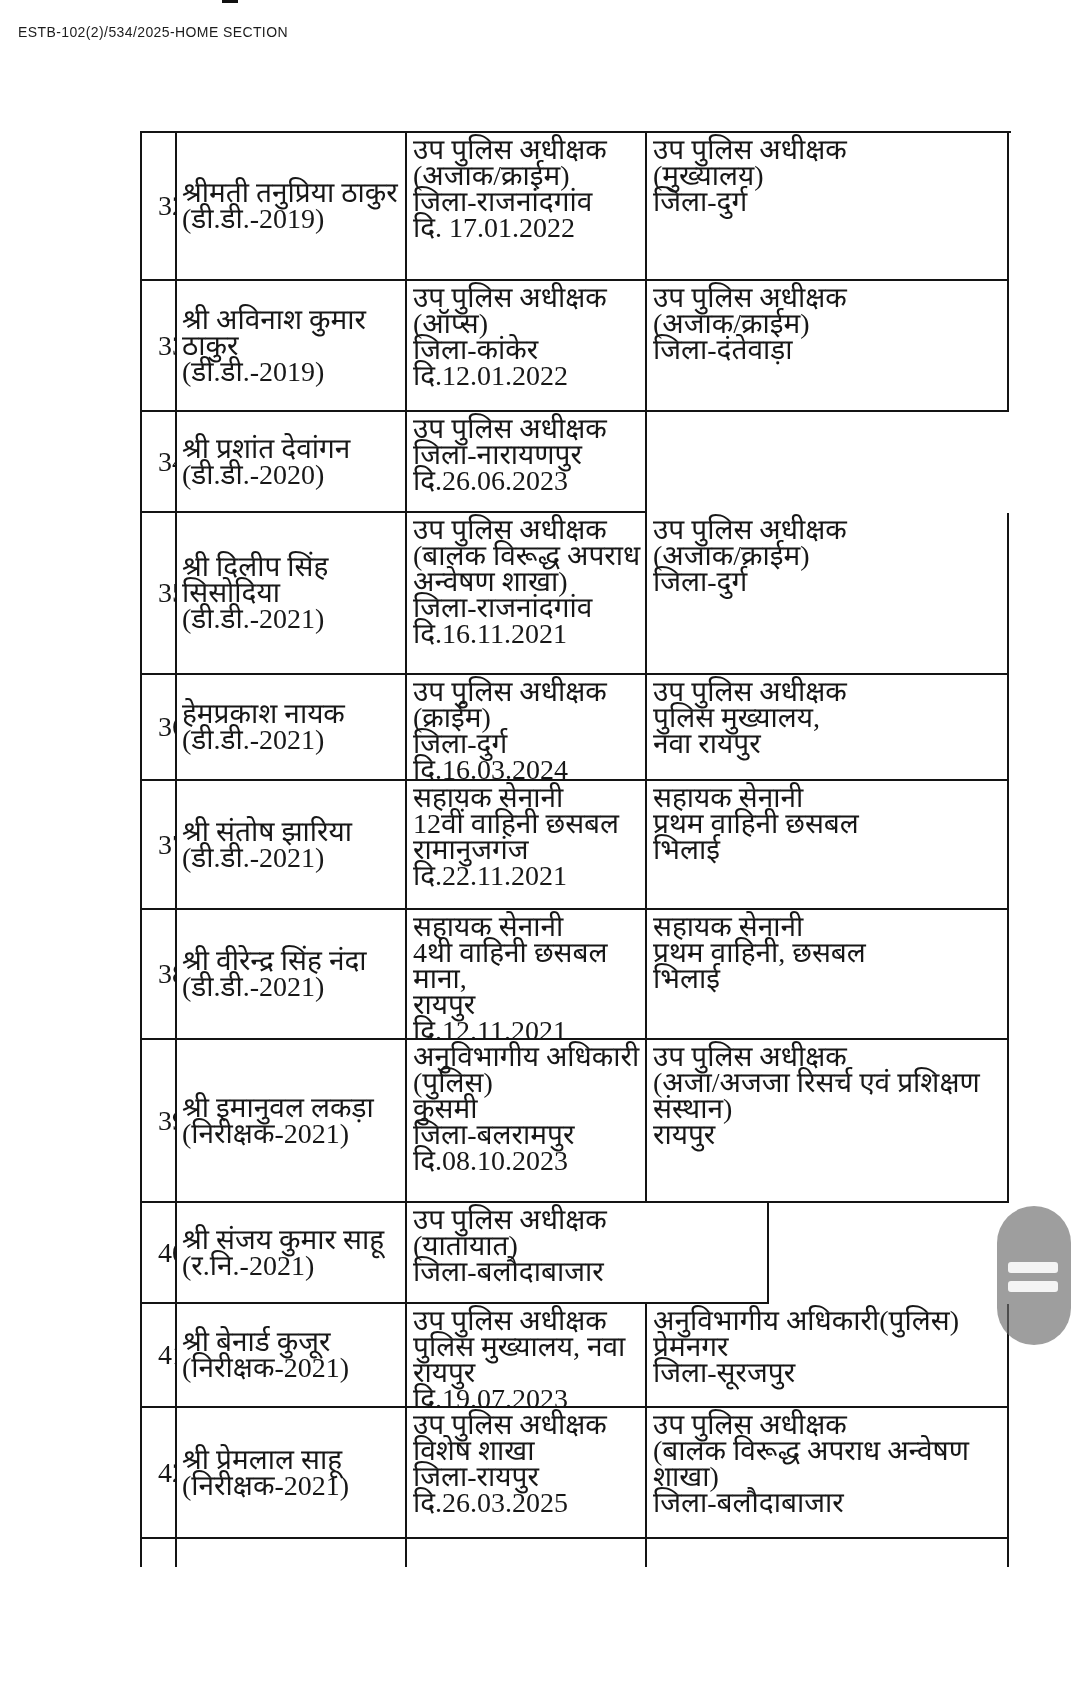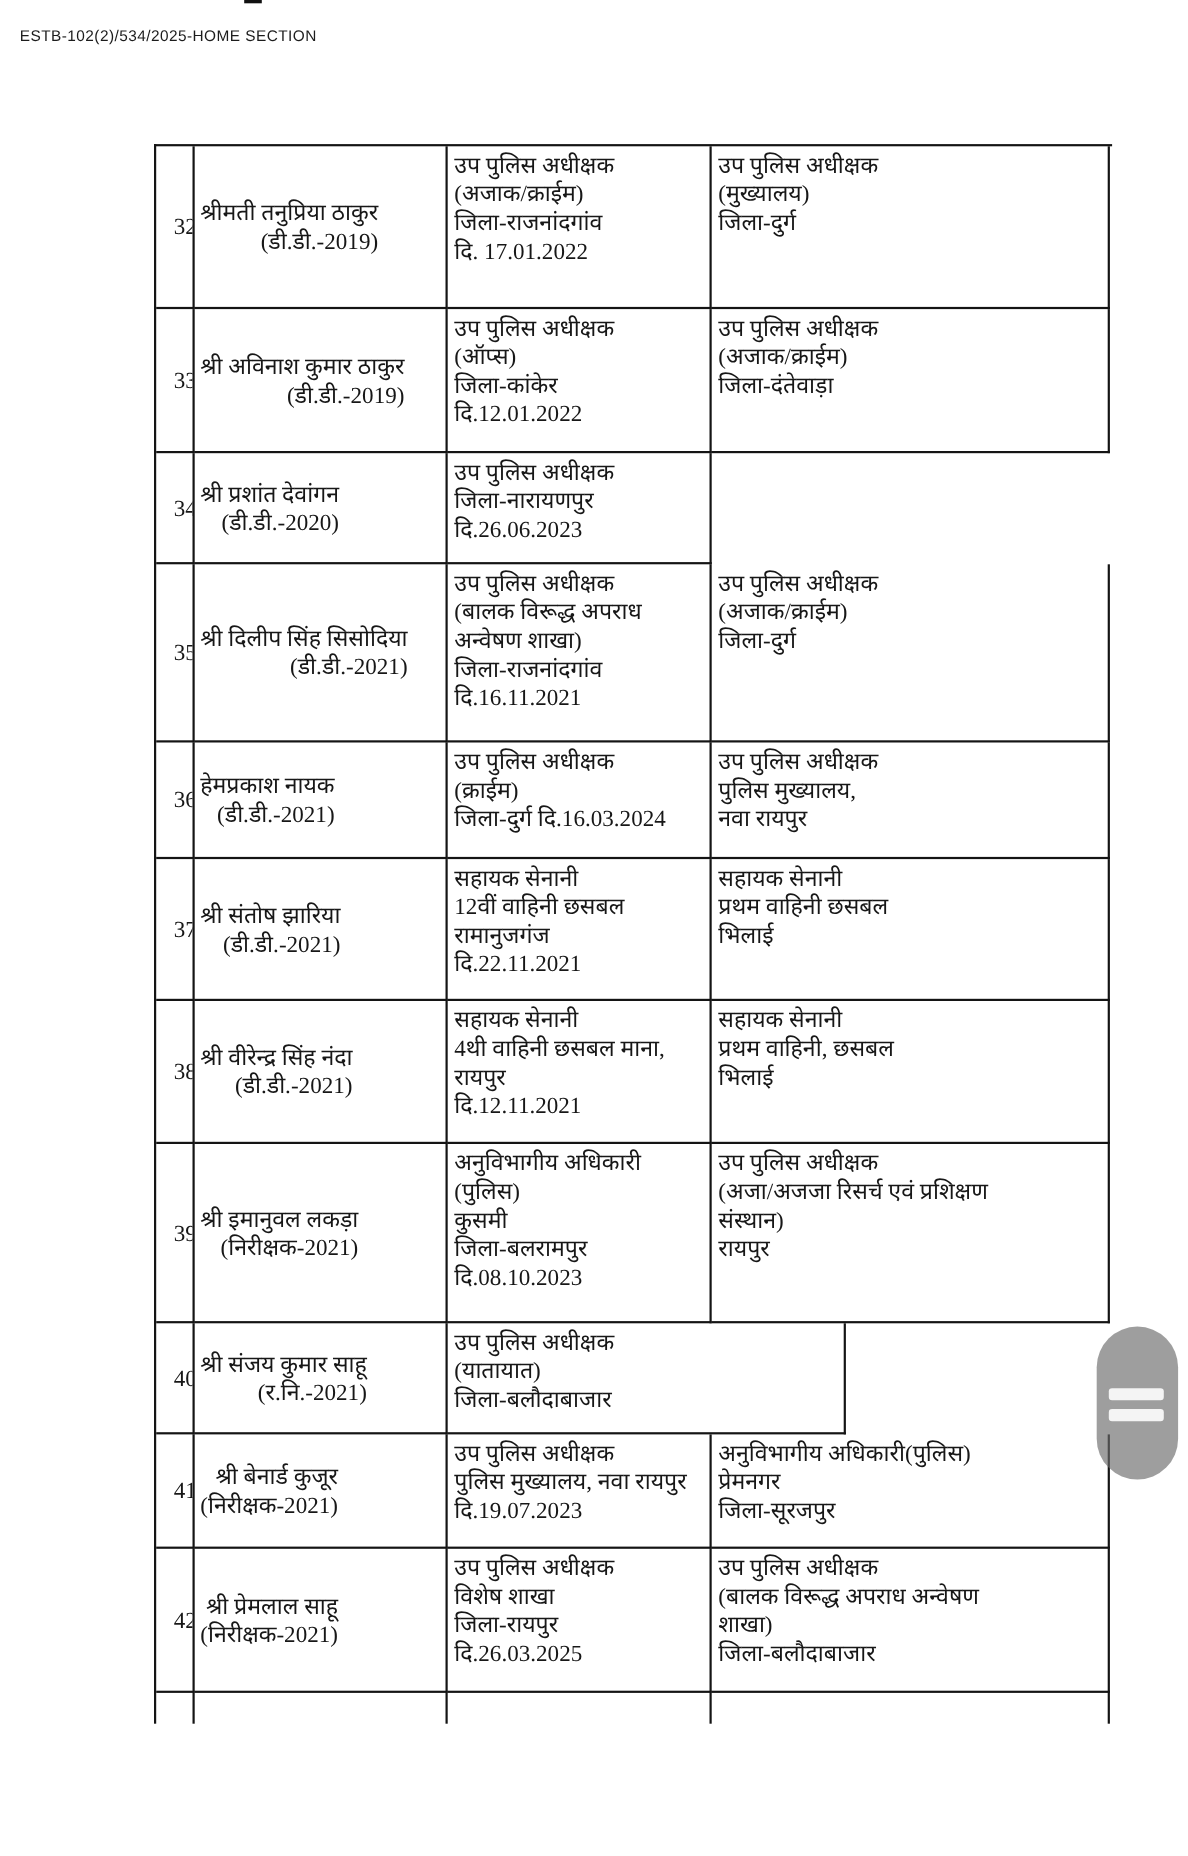--- a/index.html
+++ b/index.html
@@ -16,25 +16,25 @@
     position:absolute; left:222px; top:0; width:16px; height:3px; background:#111;
   }
   .tbl {
     position:absolute; left:140px; top:131px; width:869px;
     border-top:2px solid #141414; border-left:2px solid #141414;
   }
   .row { display:flex; }
   .cell {
     box-sizing:border-box;
     border-right:2px solid #141414; border-bottom:2px solid #141414;
-    font-size:21px; line-height:26px; color:#171717;
+    font-size:28px; line-height:26px; color:#171717;
     white-space:pre-line; overflow:hidden;
   }
   .c-sn   { width:35px;  display:flex; align-items:center; padding-left:16px; }
-  .c-name { width:230px; display:flex; align-items:center; padding:2px 3px 2px 5px;text-align:right; }
+  .c-name { width:230px; display:flex; align-items:center; padding:2px 3px 2px 5px; }
   .c-from { width:240px; padding:4px 3px 0 6px; }
   .c-to   { width:362px; padding:4px 4px 0 6px; }
   .stub .cell { border-bottom:none; height:28px; }
   .scroll-handle {
     position:absolute; left:997px; top:1206px; width:74px; height:139px;
     border-radius:37px; background:rgba(108,108,108,0.66);
   }
   .grip {
     position:absolute; left:11px; width:50px; height:11px;
     border-radius:3px; background:#f4f4f4;

